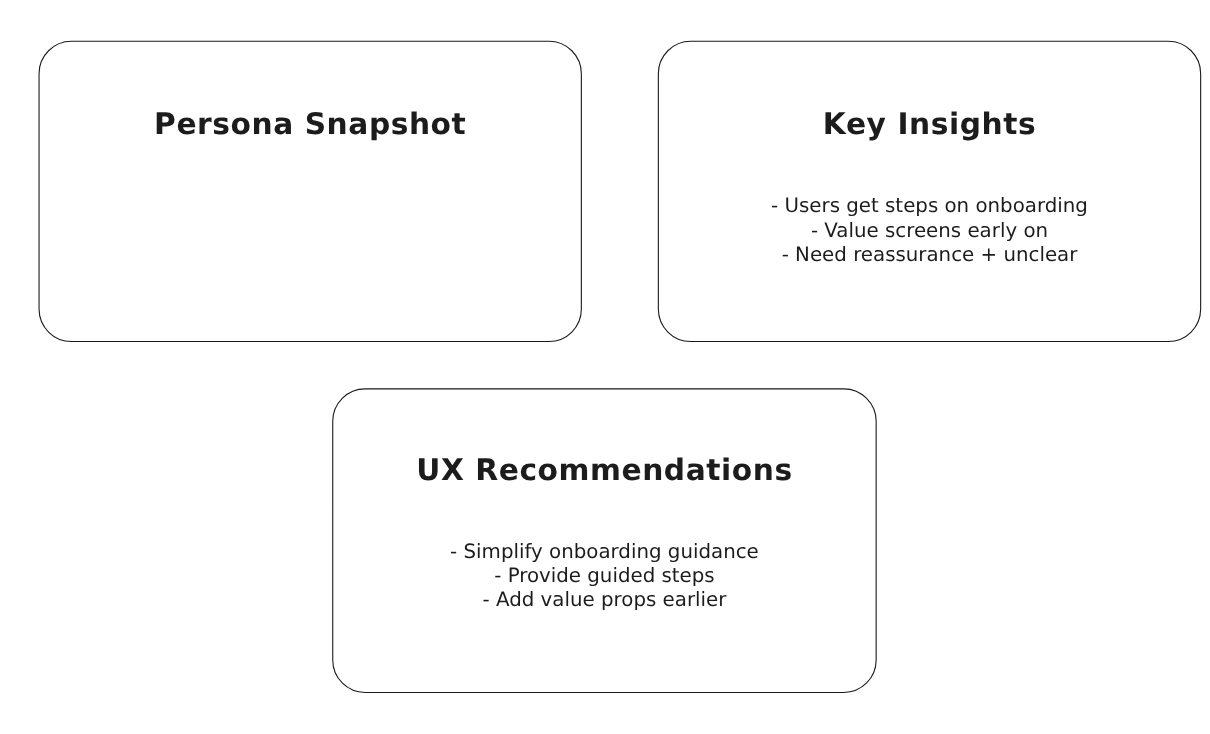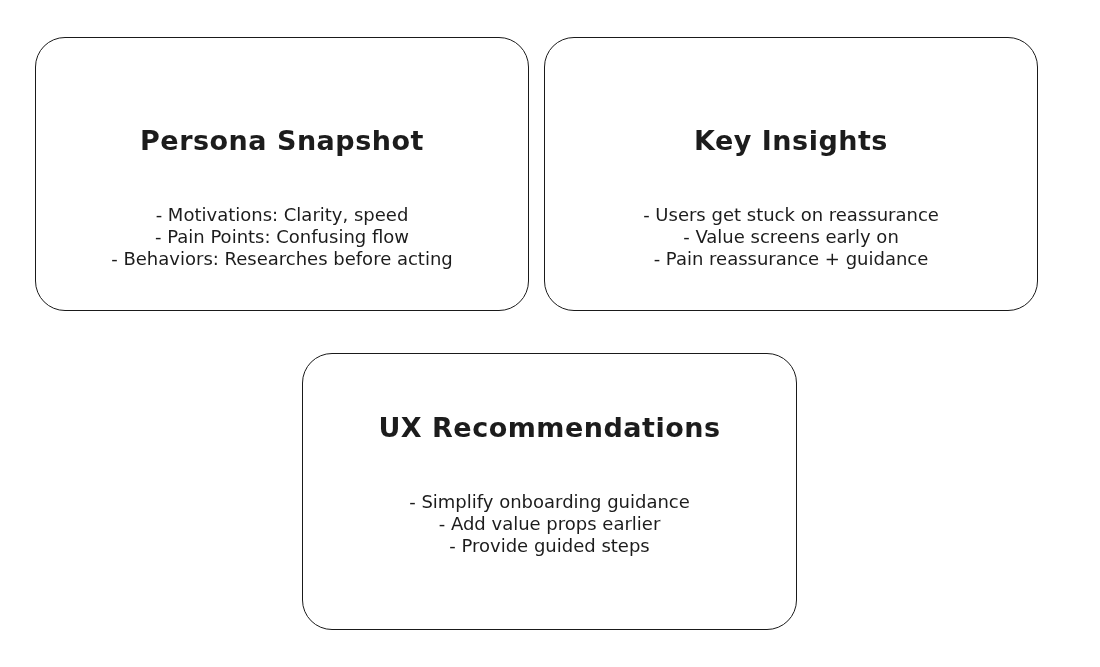--- a/index.html
+++ b/index.html
@@ -23,67 +23,62 @@
     background: var(--bg);
   }
   .card {
     position: absolute;
     background: var(--bg);
     border: 1.5px solid var(--border);
     border-radius: 30px;
     text-align: center;
   }
   .card-1 { left: 35px;  top: 37px;  width: 494px; height: 274px; }
-  .card-2 { left: 544px; top: 37px;  width: 494px; height: 274px; }
+  .card-2 { left: 598px; top: 37px;  width: 494px; height: 274px; }
   .card-3 { left: 302px; top: 353px; width: 495px; height: 277px; }
 
   .card-title {
     font-size: 27px;
     font-weight: bold;
     line-height: 32px;
     letter-spacing: 0.5px;
     color: var(--text);
   }
-  .card-1 .card-title, .card-2 .card-title { margin-top: 87px; }
+  .card-1 .card-title, .card-2 .card-title { margin-top: 60px; }
   .card-3 .card-title { margin-top: 58px; }
 
   .card-body {
     margin-top: 47px;
   }
   .card-line {
     font-size: 18px;
     line-height: 22px;
     color: var(--text);
   }
 </style>
 </head>
 <body>
 
 <div class="canvas">
 
   <div class="card card-1">
     <div class="card-title">Persona Snapshot</div>
-    <div class="card-body">
-      <div class="card-line">- Motivations: Clarity, speed</div>
-      <div class="card-line">- Pain Points: Confusing flow</div>
-      <div class="card-line">- Behaviors: Researches before acting</div>
-    </div>
   </div>
 
   <div class="card card-2">
     <div class="card-title">Key Insights</div>
     <div class="card-body">
-      <div class="card-line">- Users get stuck on reassurance</div>
+      <div class="card-line">- Users get steps on onboarding</div>
       <div class="card-line">- Value screens early on</div>
-      <div class="card-line">- Pain reassurance + guidance</div>
+      <div class="card-line">- Need reassurance + unclear</div>
     </div>
   </div>
 
   <div class="card card-3">
     <div class="card-title">UX Recommendations</div>
     <div class="card-body">
       <div class="card-line">- Simplify onboarding guidance</div>
+      <div class="card-line">- Provide guided steps</div>
       <div class="card-line">- Add value props earlier</div>
-      <div class="card-line">- Provide guided steps</div>
     </div>
   </div>
 
 </div>
 
 </body></html>

